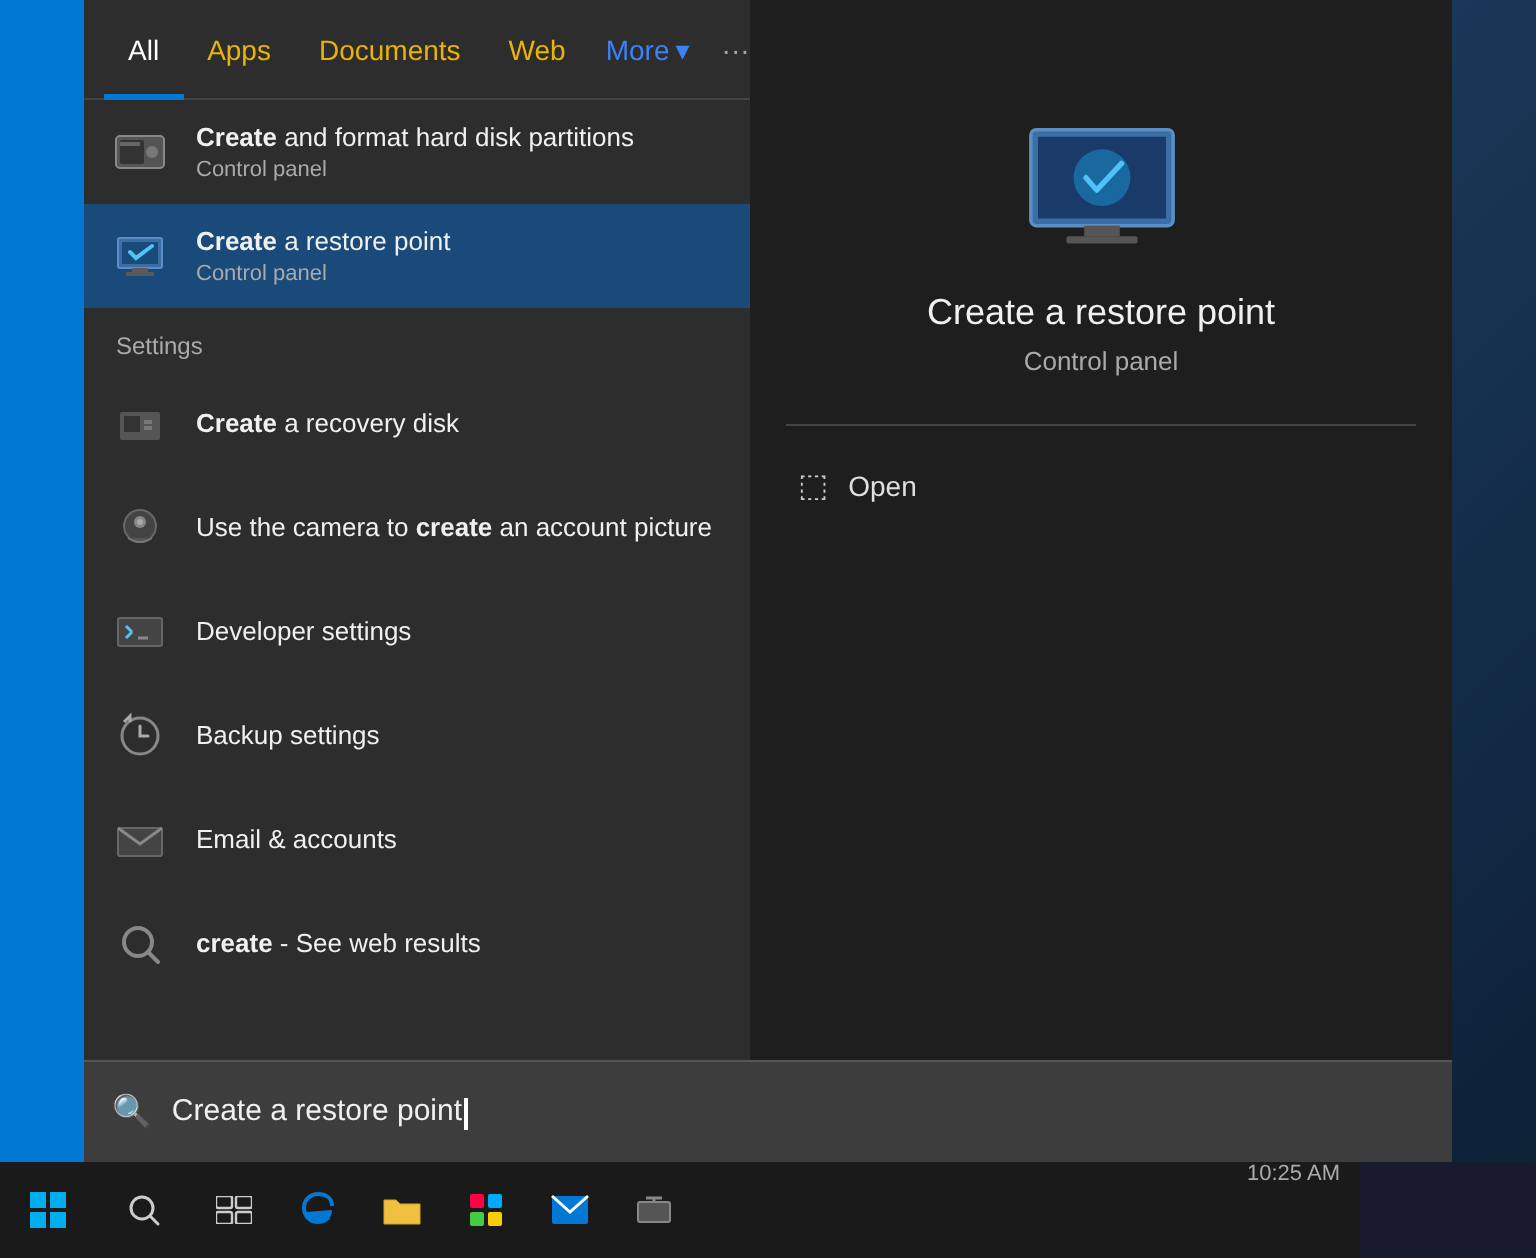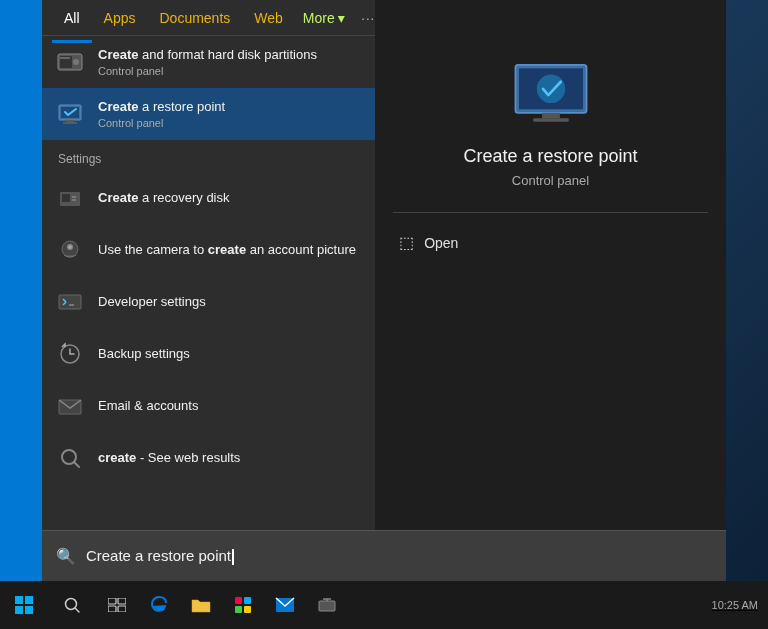--- a/index.html
+++ b/index.html
@@ -10,27 +10,26 @@
       font-family: 'Segoe UI', Arial, sans-serif;
       overflow: hidden;
       position: relative;
     }
 
     
     .taskbar {
       position: absolute;
       bottom: 0;
       left: 0;
-      width: 768px;
+      width: 680px;
       height: 48px;
       background: #1a1a1a;
       display: flex;
-      align-items: center;
+      align-items: flex-start;
       z-index: 100;
-      text-decoration: underline;
     }
     .taskbar-start {
       width: 48px;
       height: 48px;
       display: flex;
       align-items: center;
       justify-content: center;
       color: white;
       font-size: 18px;
       cursor: pointer;
@@ -89,21 +88,21 @@
       height: 530px;
       background: #2d2d2d;
       display: flex;
       flex-direction: column;
     }
 
     
     .tabs {
       display: flex;
       align-items: center;
-      height: 36px;
+      height: 50px;
       background: #2d2d2d;
       padding: 0 10px;
       border-bottom: 1px solid #444;
       position: relative;
     }
     .tab {
       color: #eab308;
       font-size: 14px;
       padding: 8px 12px;
       cursor: pointer;
@@ -118,21 +117,21 @@
       bottom: -9px;
       left: 0;
       right: 0;
       height: 3px;
       background: #0078d4;
     }
     .tab-more {
       display: flex;
       align-items: center;
       gap: 3px;
-      color: #bef264;
+      color: #3b82f6;
       font-size: 14px;
       cursor: pointer;
       padding: 8px 8px;
     }
     .tab-actions {
       margin-left: auto;
       display: flex;
       gap: 10px;
     }
     .tab-action-btn {

